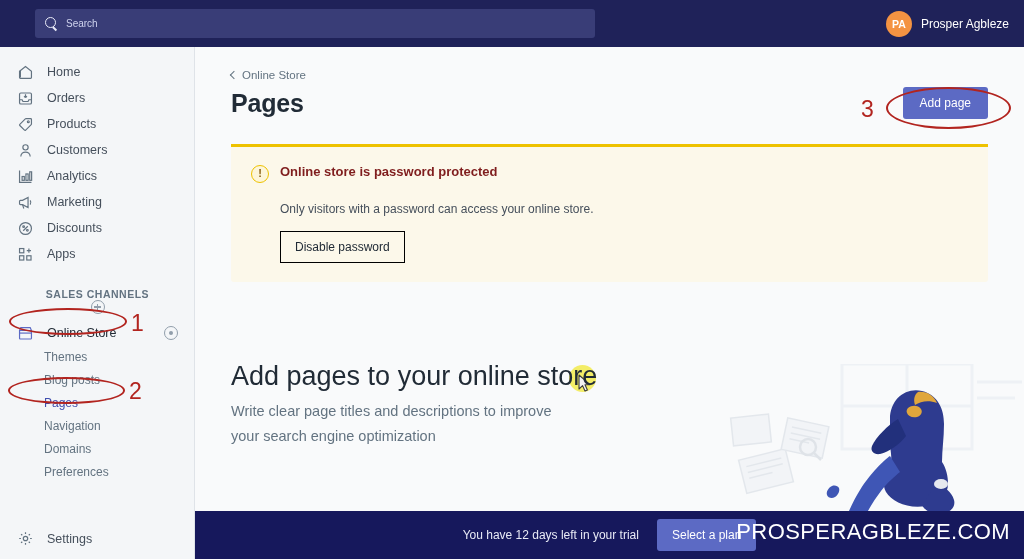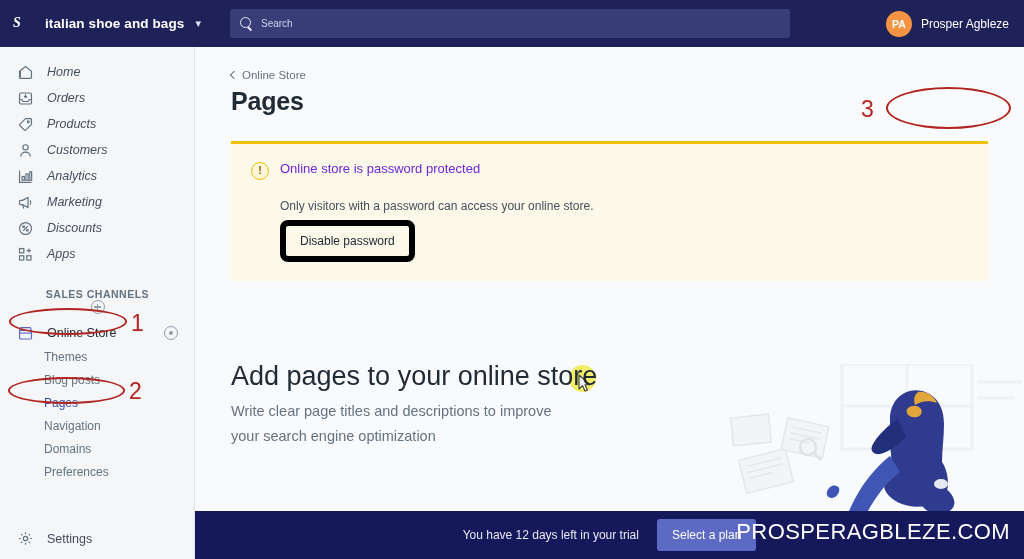--- a/index.html
+++ b/index.html
@@ -75,21 +75,21 @@
     background: #f4f6f8; border-right: 1px solid #dfe3e8;
   }
   .nav-item {
     display: flex; align-items: center; gap: 13px;
     height: 26px; padding-left: 17px; margin-bottom: 0;
     color: #454f5b; font-size: 12.5px; cursor: pointer;
   }
   .nav-list { padding-top: 12px; }
   .nav-item .ico { width: 17px; height: 17px; flex: 0 0 auto; color: #637381; }
   .nav-item .ico svg { display: block; width: 17px; height: 17px; }
-  .nav-label { white-space: nowrap; font-style: italic; }
+  .nav-label { white-space: nowrap; }
 
   .section-head {
     display: flex; align-items: center; justify-content: space-between;
     padding: 0 16px 0 17px; margin-top: 21px; margin-bottom: 7px; flex-direction: column;
   }
   .section-title {
     font-size: 10.5px; font-weight: bold; letter-spacing: .5px; color: #637381;
   }
   .round-ico {
     width: 14px; height: 14px; border-radius: 50%; border: 1.3px solid #919eab;
@@ -160,25 +160,25 @@
   .warn-ico {
     width: 18px; height: 18px; border-radius: 50%;
     border: 1.6px solid #eec200; background: #fdf6d9; flex: 0 0 auto;
     position: relative; margin-top: 1px;
   }
   .warn-ico::before {
     content: "!"; position: absolute; left: 0; right: 0; top: -1px;
     text-align: center; font-size: 11px; font-weight: bold; color: #8a6116;
     line-height: 16px;
   }
-  .banner-title { font-size: 13px; font-weight: normal; color: #6d28d9; }
+  .banner-title { font-size: 13px; font-weight: bold; color: #7f1d1d; }
   .banner-text { font-size: 12px; color: #454f5b; margin-top: 23px; }
   .btn-secondary {
-    margin-top: 7px; background: #fcf8ea; border: 6px solid #000000;
-    border-radius: 8px; padding: 8px 14px; font-size: 12px; color: #212b36;
+    margin-top: 15px; background: #fcf8ea; border: 1px solid #000000;
+    border-radius: 0; padding: 8px 14px; font-size: 12px; color: #212b36;
     cursor: pointer; font-family: "Liberation Sans", sans-serif;
   }
 
   
   .empty-state {
     position: absolute; left: 36px; bottom: 0; width: 793px; height: 210px;
   }
   .empty-title { font-size: 27px; color: #212b36; position: absolute; top: 12px; left: 0; }
   .empty-sub {
     position: absolute; top: 50px; left: 0; font-size: 14.5px; color: #637381;
@@ -217,25 +217,20 @@
   .annot-num {
     color: #b2241f; font-size: 23px; font-family: "Liberation Sans", sans-serif;
   }
 </style>
 </head>
 <body>
 
 <div id="app">
 
   <div class="topbar">
-    <div class="brand">
-      <span class="shopify-logo"><span class="bag"></span></span>
-      <span class="brand-name">italian shoe and bags</span>
-      <span class="brand-caret">▾</span>
-    </div>
     <div class="search-wrap">
       <div class="searchbar">
         <span class="search-ico"></span>
         <span class="search-placeholder">Search</span>
       </div>
     </div>
     <div class="user-area">
       <span class="avatar">PA</span>
       <span class="user-name">Prosper Agbleze</span>
     </div>
@@ -382,20 +377,21 @@
 
   <div class="main">
 
     <div class="breadcrumb">
       <span class="chev-left"></span>
       <span>Online Store</span>
     </div>
 
     <div class="page-head">
       <div class="page-title">Pages</div>
+      <button class="btn-primary">Add page</button>
     </div>
 
     <div class="banner">
       <div class="banner-row">
         <span class="warn-ico"></span>
         <div>
           <div class="banner-title">Online store is password protected</div>
           <div class="banner-text">Only visitors with a password can access your online store.</div>
           <button class="btn-secondary">Disable password</button>
         </div>

